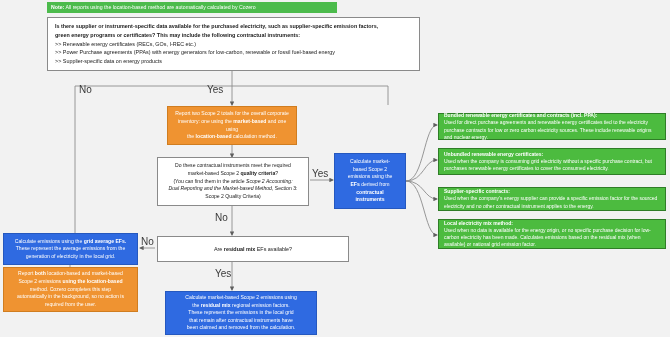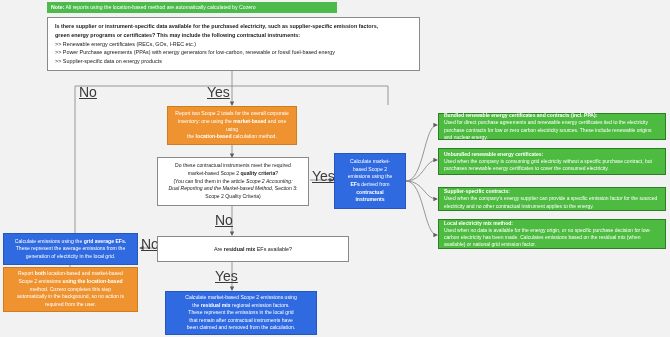--- a/index.html
+++ b/index.html
@@ -104,24 +104,23 @@
     line-height: 1.45;
     text-align: left;
     padding: 3px 5px;
   }
   .green .gh { font-weight: bold; display: block; }
   .green .gb { display: block; }
 
   
   .branch-label {
     position: absolute;
-    font-size: 14px;
+    font-size: 10px;
     color: #3a3a3a;
     font-family: "Liberation Sans", sans-serif;
-    text-decoration: underline;
   }
 </style>
 </head>
 <body>
 
 <div id="canvas">
 
   <svg id="wires" viewBox="0 0 670 337">
     <defs>
       <marker id="arrow" markerWidth="5" markerHeight="5" refX="4" refY="2.5" orient="auto">

